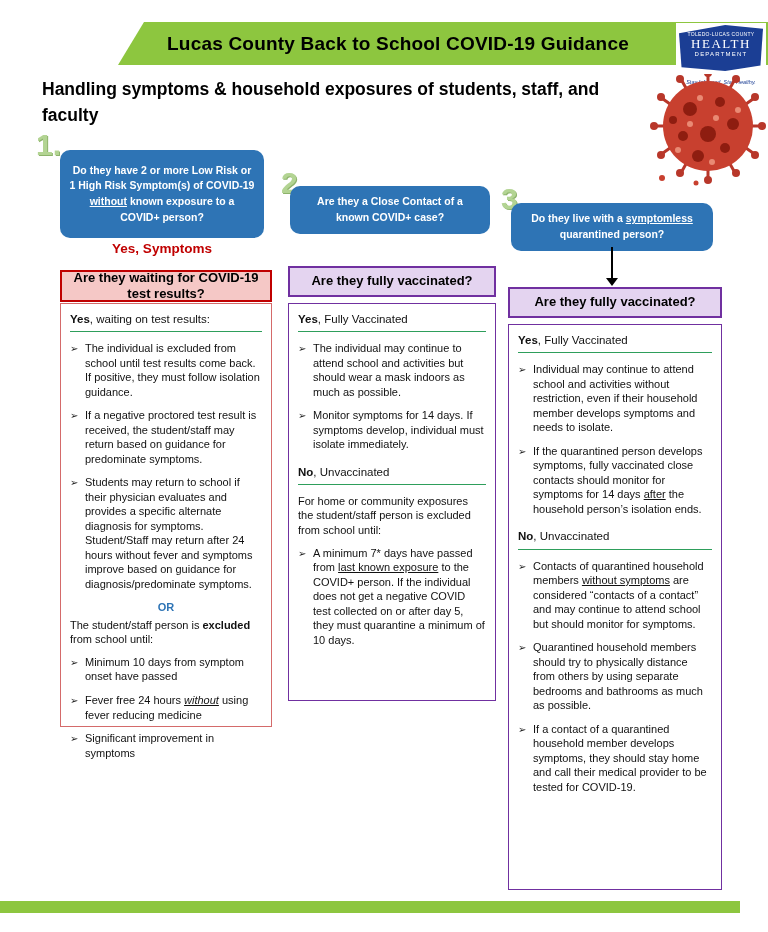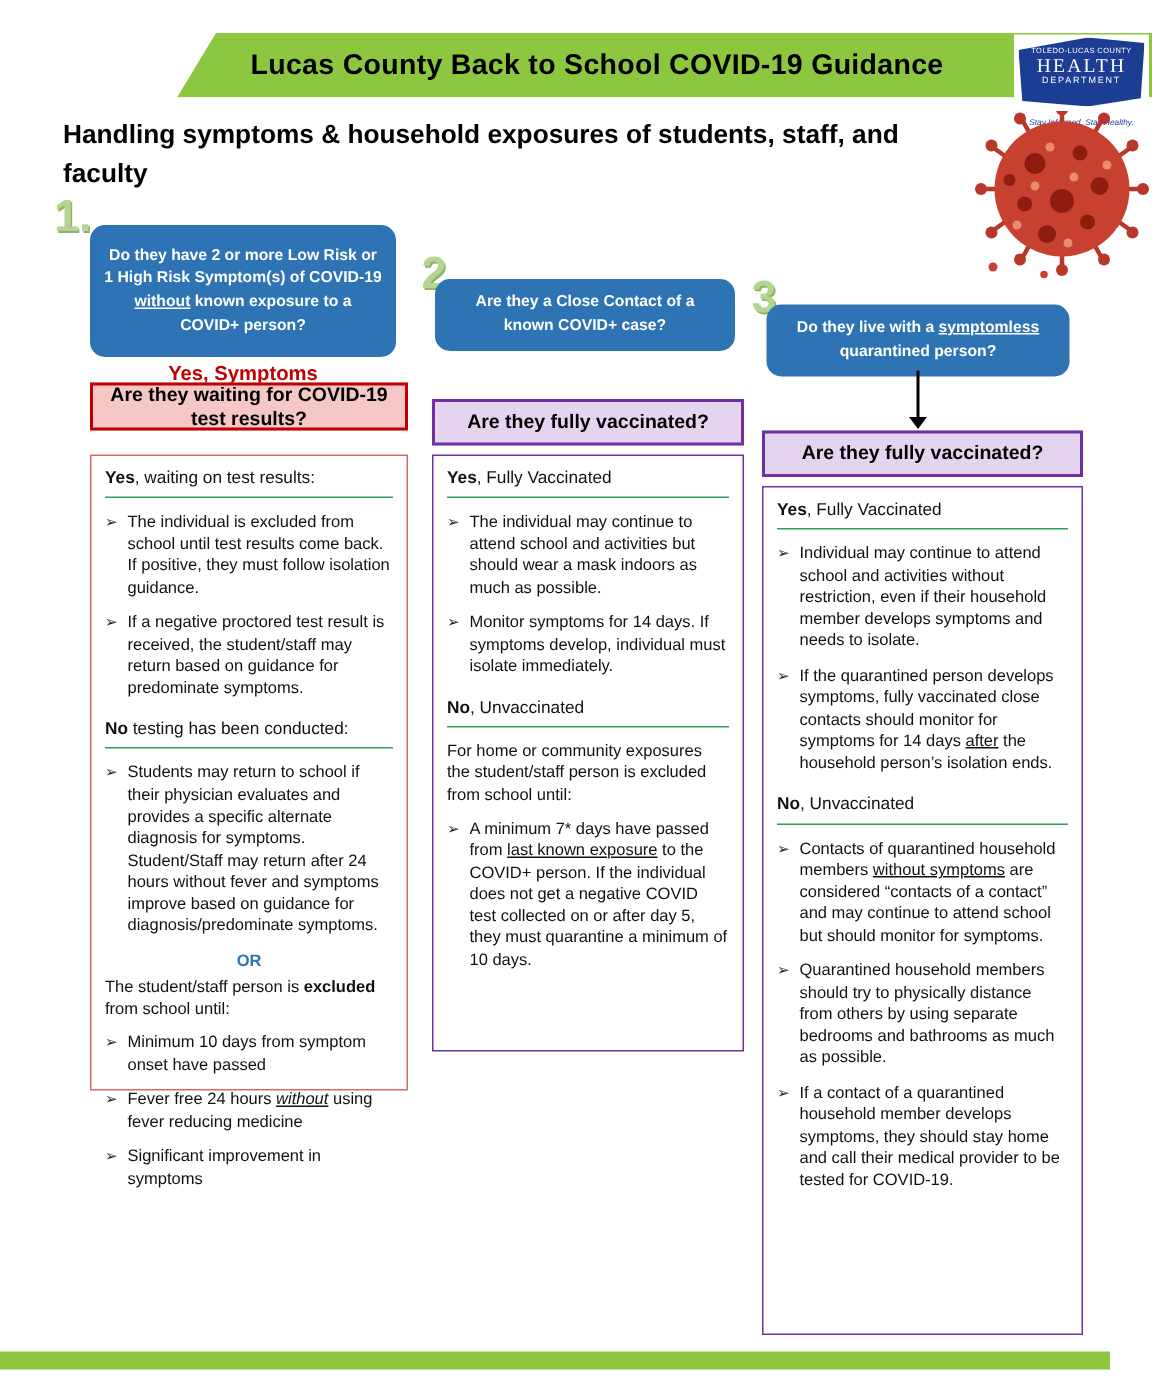--- a/index.html
+++ b/index.html
@@ -63,21 +63,21 @@
     position:absolute; left:606px; top:278px; width:0; height:0;
     border-left:6px solid transparent; border-right:6px solid transparent; border-top:8px solid #000;
   }
   
   .dheader {
     position:absolute; text-align:center; font-weight:bold; font-size:13px; color:#000;
     display:flex; align-items:center; justify-content:center; line-height:1.25; padding:2px 6px;
   }
   .pink   { background:#f5c8c6; border:2px solid #c00000; }
   .purple { background:#e4d4f0; border:2px solid #7030a0; }
-  .d1 { left:60px;  top:255px; width:212px; height:32px; }
+  .d1 { left:60px;  top:270px; width:212px; height:32px; }
   .d2 { left:288px; top:266px; width:208px; height:31px; }
   .d3 { left:508px; top:287px; width:214px; height:31px; }
   
   .cbox {
     position:absolute; background:#fff; padding:8px 9px 6px 9px;
     font-size:11px; line-height:1.32; color:#111;
   }
   .red-border    { border:1.5px solid #d46a6a; }
   .purple-border { border:1.5px solid #7030a0; }
   .c1 { left:60px;  top:303px; width:212px; height:424px; }
@@ -194,21 +194,20 @@
   <div class="cbox red-border c1">
       <div class="blk blk-title"><span style="font-weight: bold;">Yes</span><span>, waiting on test results:</span></div>
       <div class="blk blk-bullet">
         <span class="marker">➢</span>
         <span class="btxt"><span>The individual is excluded from school until test results come back. If positive, they must follow isolation guidance.</span></span>
       </div>
       <div class="blk blk-bullet">
         <span class="marker">➢</span>
         <span class="btxt"><span>If a negative proctored test result is received, the student/staff may return based on guidance for predominate symptoms.</span></span>
       </div>
-      <div class="blk blk-title"><span style="font-weight: bold;">No</span><span> testing has been conducted:</span></div>
       <div class="blk blk-bullet">
         <span class="marker">➢</span>
         <span class="btxt"><span>Students may return to school if their physician evaluates and provides a specific alternate diagnosis for symptoms. Student/Staff may return after 24 hours without fever and symptoms improve based on guidance for diagnosis/predominate symptoms.</span></span>
       </div>
       <div class="blk blk-center"><span style="font-weight: bold; color: rgb(46, 116, 181);">OR</span></div>
       <div class="blk blk-para"><span>The student/staff person is </span><span style="font-weight: bold;">excluded</span><span> from school until:</span></div>
       <div class="blk blk-bullet">
         <span class="marker">➢</span>
         <span class="btxt"><span>Minimum 10 days from symptom onset have passed</span></span>
       </div>

